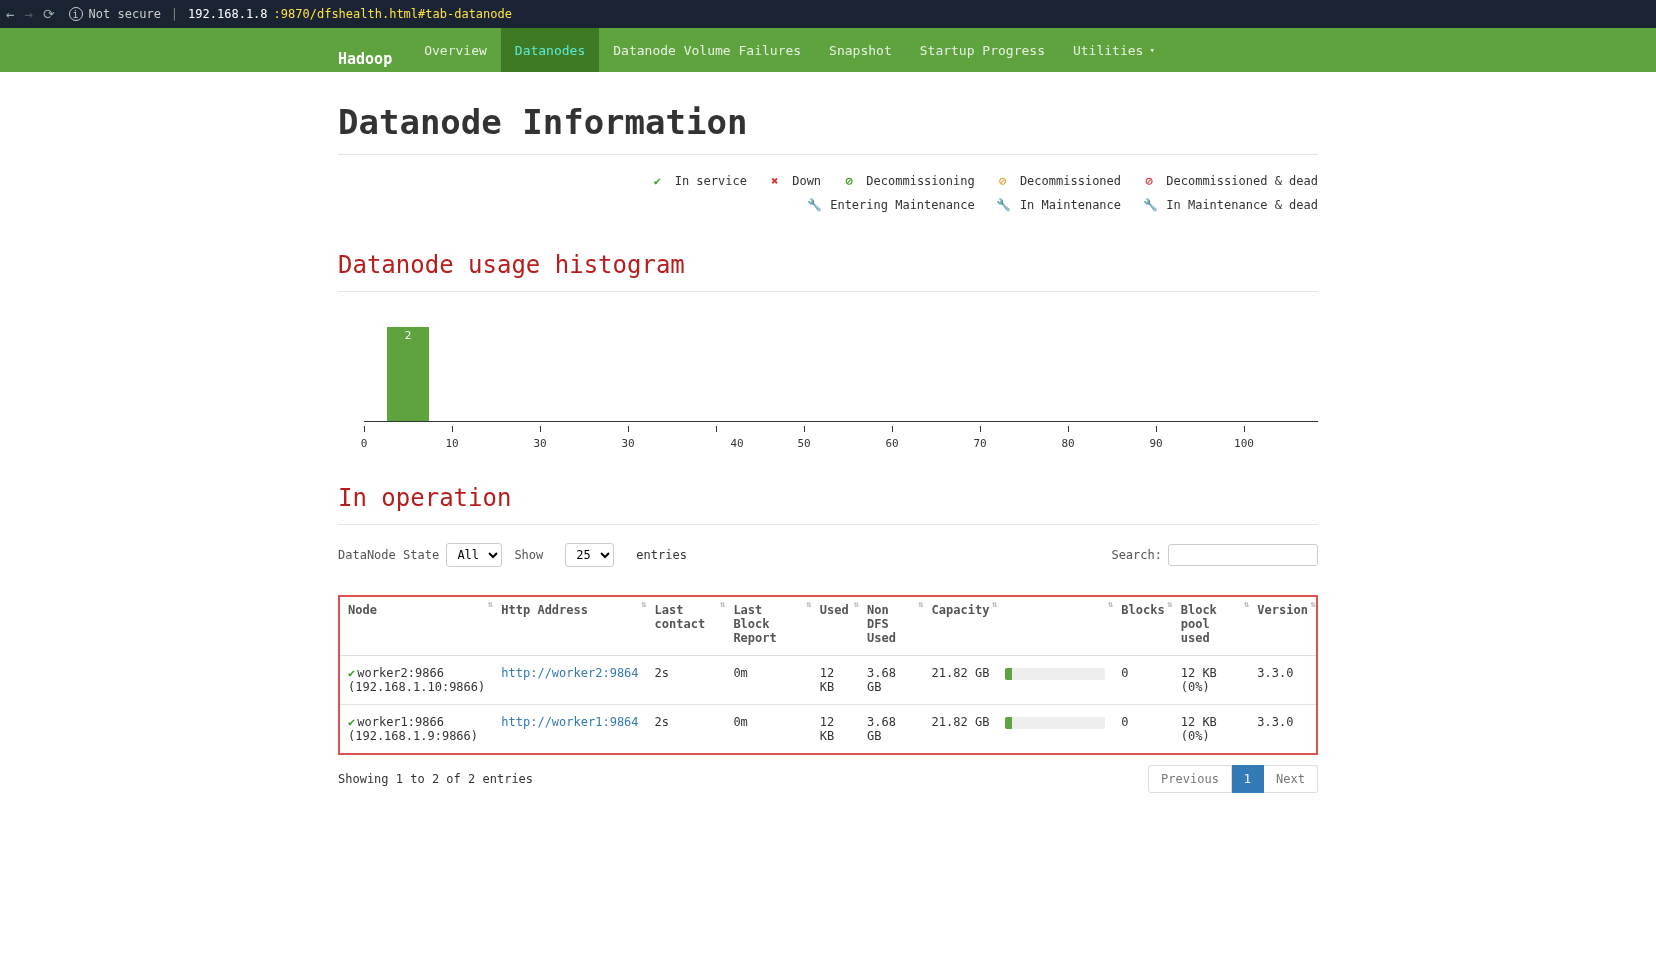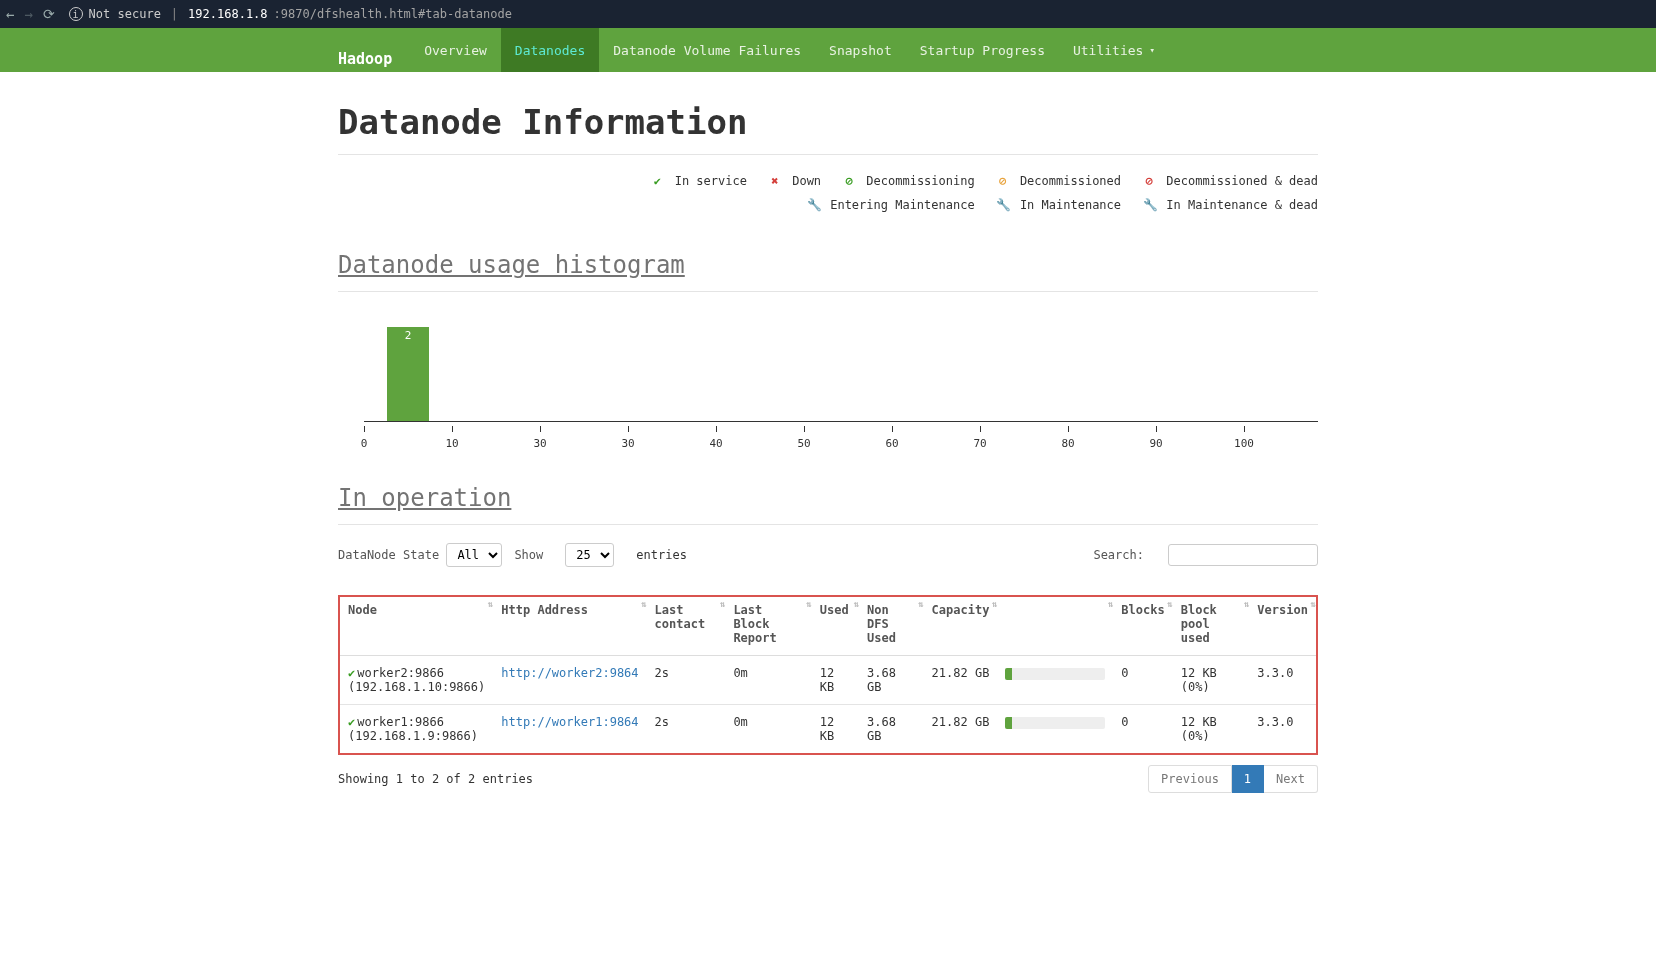--- a/index.html
+++ b/index.html
@@ -3,21 +3,21 @@
 <meta charset="utf-8">
 <style>
 * { box-sizing: border-box; margin: 0; padding: 0; }
 body { font-family: "Menlo", "Consolas", "DejaVu Sans Mono", monospace; font-size: 12px; color: #333; background: #fff; }
 .browser-bar { background: #1a2332; height: 28px; display: flex; align-items: center; padding: 0 6px; gap: 8px; color: #aab; }
 .browser-bar .nav-icons { display: flex; gap: 10px; align-items: center; }
 .browser-bar .nav-icons span { color: #9aa; cursor: default; font-size: 14px; }
 .url-area { display: flex; align-items: center; gap: 6px; margin-left: 6px; color: #ccc; }
 .url-area .info-icon { display: inline-flex; align-items:center; justify-content:center; width:14px; height:14px; border:1px solid #ccc; border-radius:50%; font-size:10px; color:#ccc; }
 .url-area .ip { color: #fff; }
-.url-area .rest { color: #a3a3a3; }
+.url-area .rest { color: #fde047; }
 .url-area .sep { color: #888; margin:0 4px; }
 
 .nav { background: #5fa33e; height: 44px; display:flex; align-items:center; justify-content:center; }
 .nav-inner { width: 980px; display:flex; align-items:center; height:100%; }
 .nav a.brand { color:#fff; font-weight:bold; font-size:15px; padding:17px 18px 0 0; }
 .nav a { color:#e8f2e2; text-decoration:none; padding:0 14px; height:100%; display:flex; align-items:center; font-size:13px; }
 .nav a.active { background:#3e7a24; color:#5eead4; }
 .nav a .caret { margin-left:6px; font-size:9px; }
 
 .container { width: 980px; margin: 0 auto; padding: 30px 0 40px; }
@@ -25,36 +25,36 @@
 hr.thin { border:0; border-top:1px solid #e4e4e4; margin: 12px 0 14px; }
 
 .legend { text-align:right; margin-bottom: 6px; line-height: 2; color:#333; }
 .legend span.item { margin-left: 22px; white-space:nowrap; }
 .legend .ico { display:inline-block; width:12px; text-align:center; margin-right:4px; font-weight:bold; }
 .ico-green { color:#3a9d23; }
 .ico-red { color:#d43f3a; }
 .ico-yellow { color:#e8a33d; }
 .ico-redstroke { color:#d43f3a; }
 
-h2 { font-size: 24px; font-weight: 500; color:#737373; margin-top: 34px; margin-bottom:4px;text-decoration:underline; }
+h2 { font-size: 24px; font-weight: 500; color:#b91c1c; margin-top: 34px; margin-bottom:4px; }
 
 
 .hist-wrap { position:relative; height: 140px; margin-top:18px; }
 .hist-axis { position:absolute; left:26px; right:0; bottom:28px; height:1px; background:#333; }
 .hist-ticks { position:absolute; left:26px; right:0; bottom:0; height:28px; }
 .hist-ticks .tick { position:absolute; bottom:18px; width:1px; height:6px; background:#333; }
 .hist-ticks .lbl { position:absolute; bottom:0; transform:translateX(-50%); font-size:11px; color:#333; }
 .hist-bar { position:absolute; bottom:28px; width:42px; background:#5fa33e; }
 .hist-bar .val { position:absolute; top:2px; left:0; right:0; text-align:center; color:#fff; font-size:11px; }
 .hist-xlabel { position:absolute; left:0; right:0; bottom:-2px; text-align:center; font-size:12px; color:#333; font-weight:500; }
 
 .controls { display:flex; align-items:center; margin-top: 18px; margin-bottom:12px; flex-wrap:wrap; gap:12px; }
 .controls label { color:#555; font-size:12px; }
 .controls select, .controls input[type=text] { font-family:inherit; font-size:12px; padding:3px 6px; border:1px solid #ccc; border-radius:3px; background:#fff; }
-.controls .right { margin-left:auto; display:flex; align-items:center; gap:24px; }
+.controls .right { margin-left:auto; display:flex; align-items:center; gap:6px; }
 .controls .mid { display:flex; align-items:center; gap:22px; }
 .controls input[type=text] { width:150px; }
 
 .table-frame { border:2px solid #d9534f; padding: 0; margin-top: 28px; }
 table.dt { width:100%; border-collapse:collapse; }
 table.dt th, table.dt td { text-align:left; padding:10px 8px; border-top:1px solid #e4e4e4; font-size:12px; vertical-align:top; }
 table.dt thead th { border-top:0; color:#555; position:relative; padding-top:6px; padding-bottom:10px; }
 table.dt thead th .sort { position:absolute; top:2px; right:2px; color:#bbb; font-size:9px; letter-spacing:-2px; }
 table.dt tbody tr:first-child td { border-top:1px solid #ddd; }
 .node-link { color:#337ab7; text-decoration:none; }
@@ -121,21 +121,21 @@
     <div class="hist-ticks" id="hist-ticks">
         <div class="tick" style="left: 0px;"></div>
         <div class="lbl" style="left: 0px;">0</div>
         <div class="tick" style="left: 88px;"></div>
         <div class="lbl" style="left: 88px;">10</div>
         <div class="tick" style="left: 176px;"></div>
         <div class="lbl" style="left: 176px;">30</div>
         <div class="tick" style="left: 264px;"></div>
         <div class="lbl" style="left: 264px;">30</div>
         <div class="tick" style="left: 352px;"></div>
-        <div class="lbl" style="left: 352px; margin-top: 21px;">40</div>
+        <div class="lbl" style="left: 373px; margin-top: 21px;">40</div>
         <div class="tick" style="left: 440px;"></div>
         <div class="lbl" style="left: 440px;">50</div>
         <div class="tick" style="left: 528px;"></div>
         <div class="lbl" style="left: 528px;">60</div>
         <div class="tick" style="left: 616px;"></div>
         <div class="lbl" style="left: 616px;">70</div>
         <div class="tick" style="left: 704px;"></div>
         <div class="lbl" style="left: 704px;">80</div>
         <div class="tick" style="left: 792px;"></div>
         <div class="lbl" style="left: 792px;">90</div>

